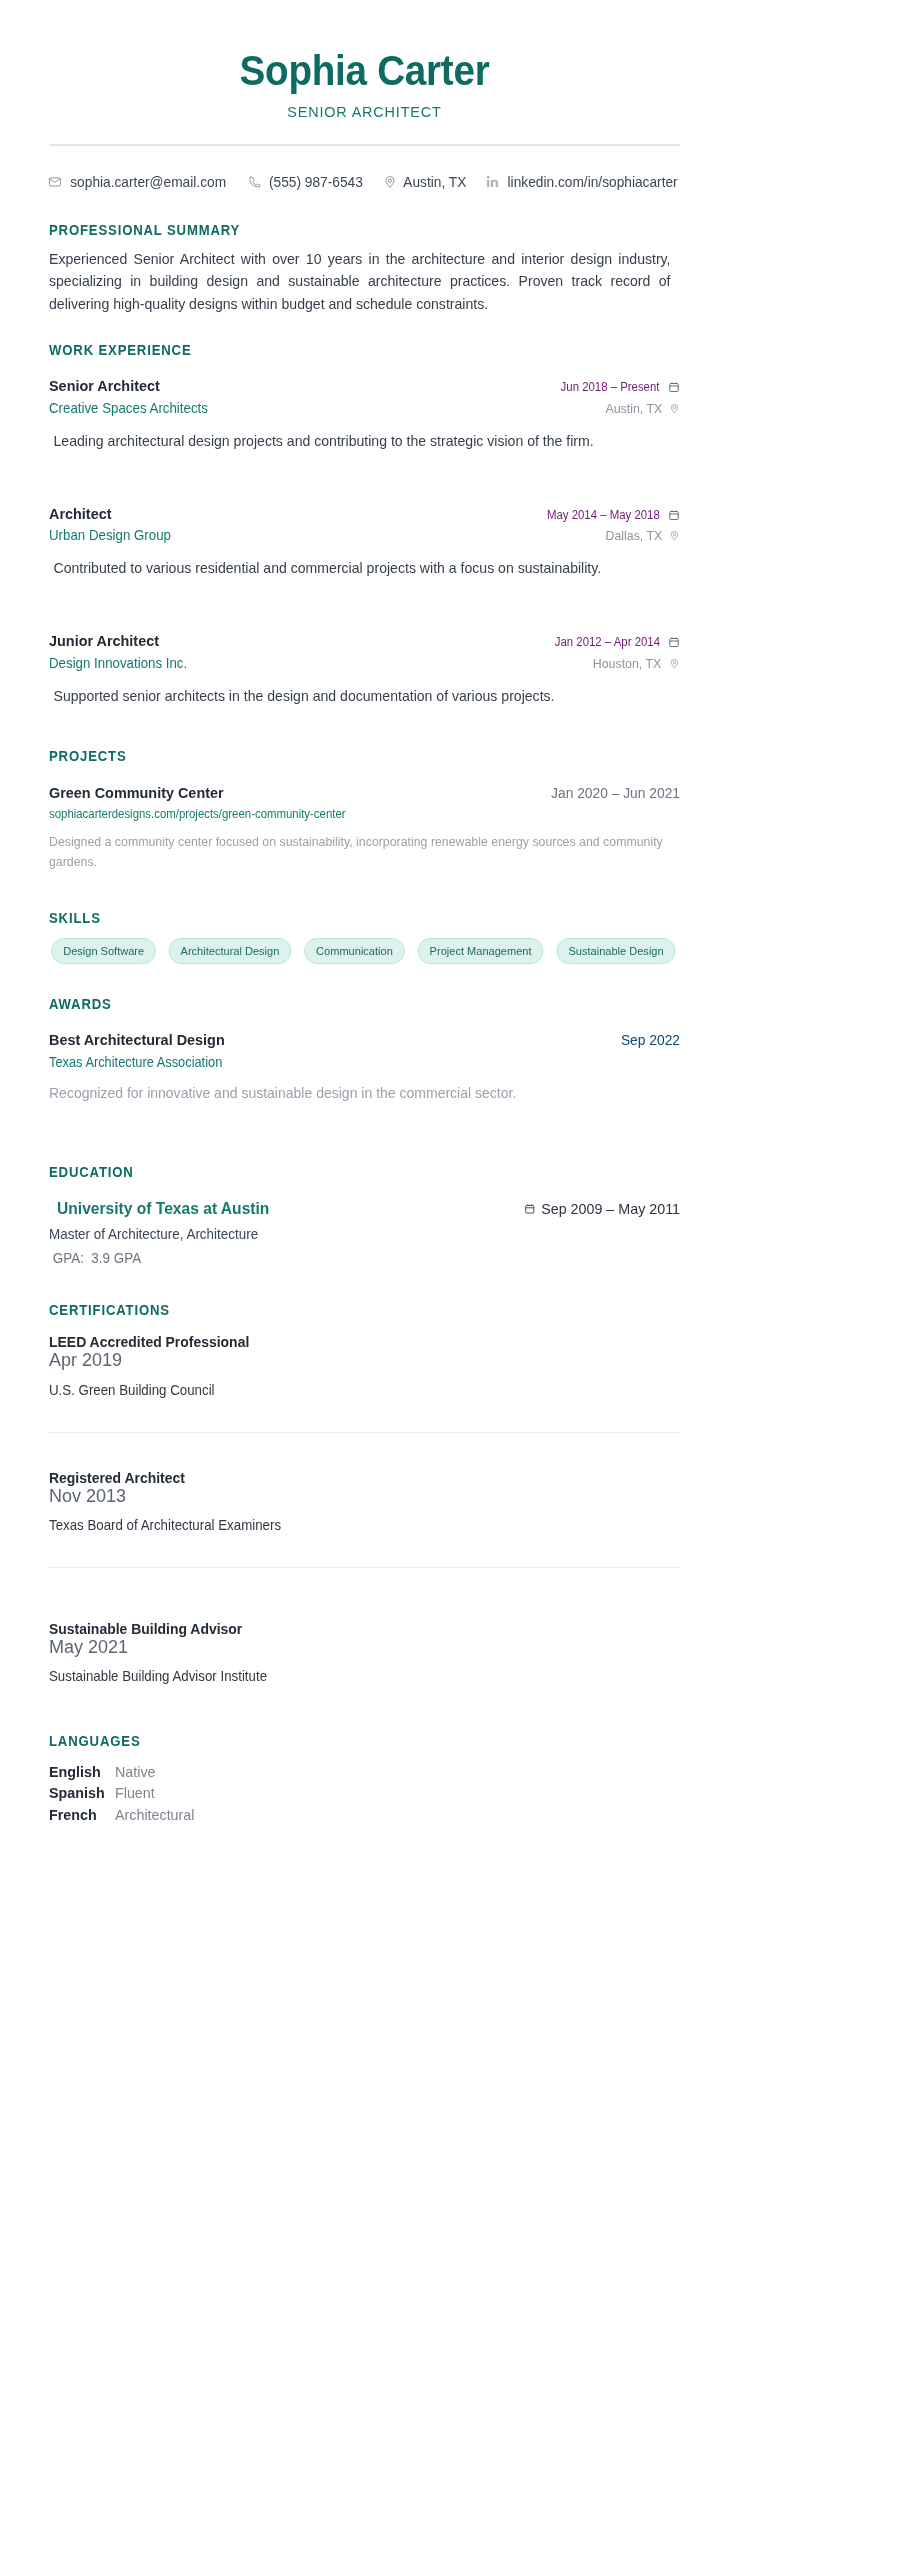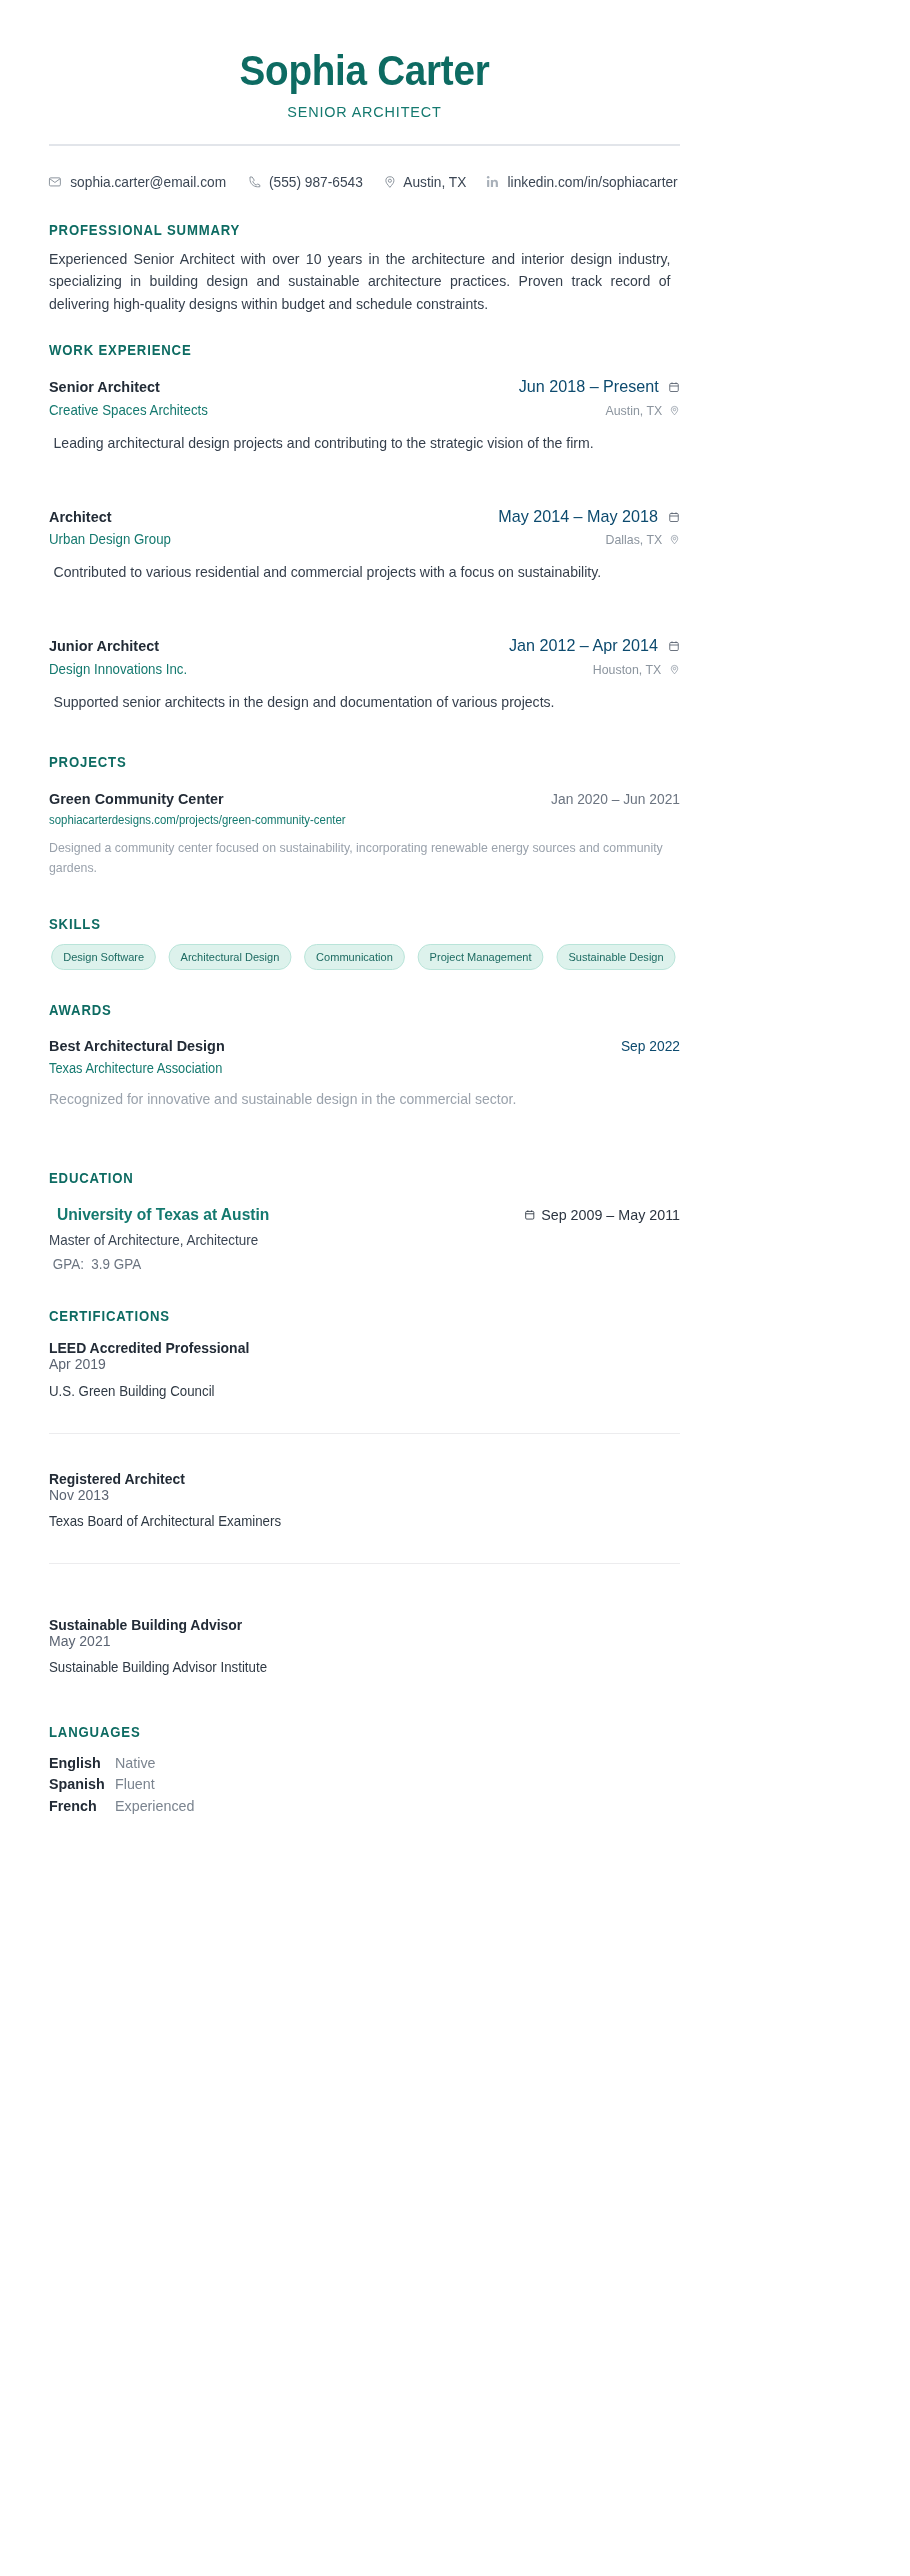--- a/index.html
+++ b/index.html
@@ -117,22 +117,22 @@
     font-size: 14.3px;
     color: #14796f;
     margin-top: 4.6px;
     transform: scaleX(0.93);
     transform-origin: left center;
   }
   .entry-meta {
     display: flex;
     align-items: center;
     gap: 5.7px;
-    font-size: 17px;
-    color: #0c4a6e;
+    font-size: 12px;
+    color: #701a75;
     white-space: nowrap;
   }
   .entry-meta.muted { color: #8b949e; font-size: 13px; margin-top: 5.2px; }
   .entry-meta .em-text { transform: scaleX(0.95); display:inline-block; }
   .entry-desc {
     font-size: 14.3px;
     line-height: 1.5;
     color: #353f4c;
     margin-top: 15px;
     padding-left: 4.6px;
@@ -237,21 +237,21 @@
   .cert-block { margin-top: 15px; }
   .cert-head { display: flex; align-items: baseline; flex-direction: column; }
   .cert-name {
     font-size: 15px;
     font-weight: 700;
     color: #222b36;
     width: 536px;
     transform: scaleX(0.93);
     transform-origin: left center;
   }
-  .cert-date { font-size: 14px; color: #5b6472; white-space: nowrap; }
+  .cert-date { font-size: 18px; color: #5b6472; white-space: nowrap; }
   .cert-issuer {
     font-size: 14.3px;
     color: #2f3944;
     margin-top: 10.3px;
     transform: scaleX(0.93);
     transform-origin: left center;
   }
   .cert-divider {
     height: 1.1px;
     background: #ececee;
@@ -526,21 +526,21 @@
           <tr>
         <td class="lang-name">English</td>
         <td class="lang-level">Native</td>
       </tr>
       <tr>
         <td class="lang-name">Spanish</td>
         <td class="lang-level">Fluent</td>
       </tr>
       <tr>
         <td class="lang-name">French</td>
-        <td class="lang-level">Experienced</td>
+        <td class="lang-level">Architectural</td>
       </tr>
     </tbody>
       </table>
   </div>
 
   <div class="bottom-space"></div>
 
 </div>
 
 

